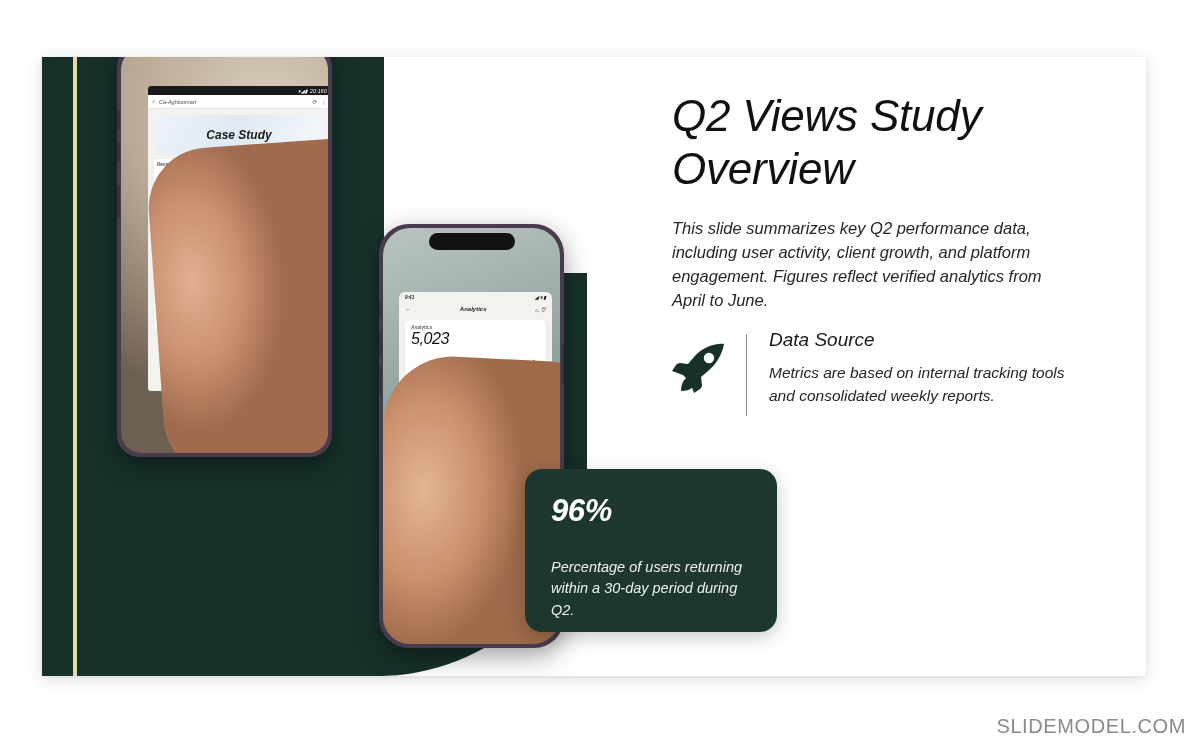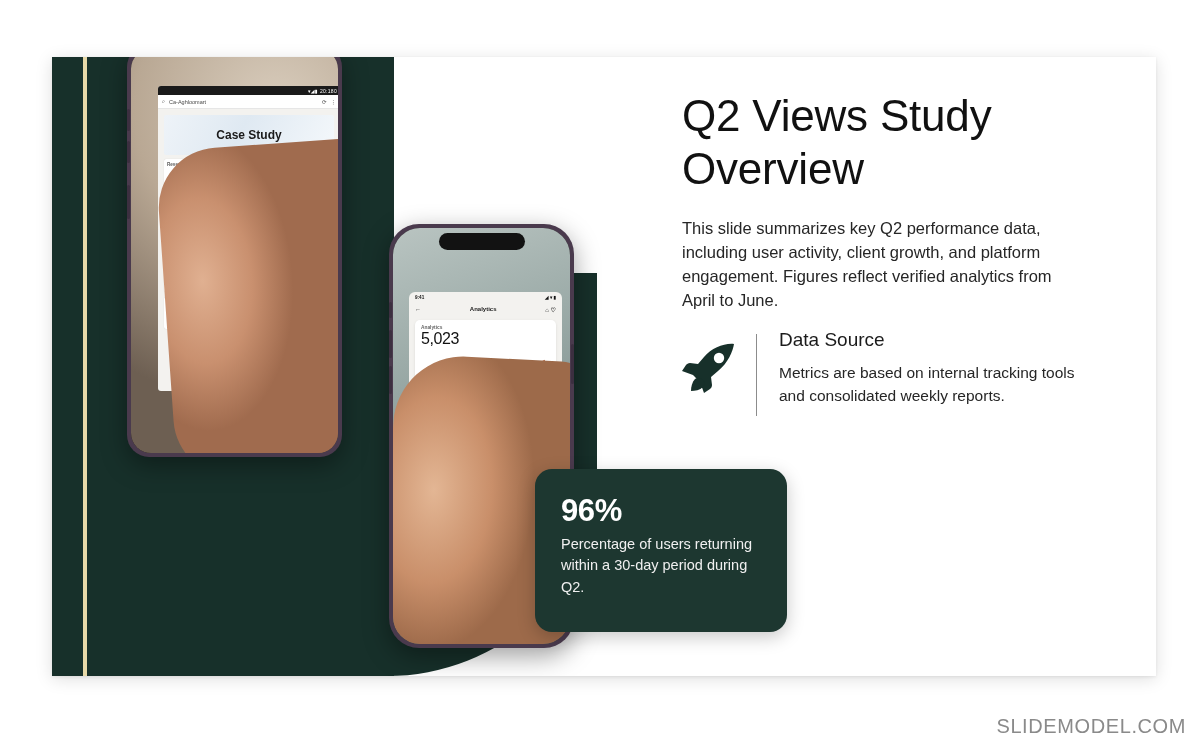--- a/index.html
+++ b/index.html
@@ -8,25 +8,26 @@
     background: #ffffff;
     font-family: "Liberation Sans", sans-serif;
     overflow: hidden;
   }
 
   .page { position: relative; width: 1200px; height: 743px; background: #fff; }
 
   
   .slide {
     position: absolute;
-    left: 52px; top: 57px;
+    left: 42px; top: 57px;
     width: 1104px; height: 619px;
     background: #ffffff;
     box-shadow: 0 3px 16px rgba(0,0,0,0.13), 0 1px 3px rgba(0,0,0,0.07);
     overflow: hidden;
+    font-style: italic;
   }
 
   
   .green-panel {
     position: absolute; left: 0; top: 0;
     width: 342px; height: 619px;
     background: #17302a;
   }
   .green-lower {
     position: absolute; left: 0; top: 216px;
@@ -306,21 +307,21 @@
   }
   .stat-light {
     left: 758px; top: 412px; width: 256px; height: 163px;
     background: #ffffff; border: 1px solid #ececec;
     box-shadow: 0 5px 18px rgba(0,0,0,0.10);
     z-index: 9;
   }
   .stat-value { font-size: 31px; font-weight: 700; letter-spacing: -0.4px; }
   .stat-dark .stat-value { color: #ffffff; }
   .stat-light .stat-value { color: #1d3730; }
-  .stat-label { margin-top: 5px; font-size: 14.5px; line-height: 1.48; }
+  .stat-label { margin-top: 28px; font-size: 14.5px; line-height: 1.48; }
   .stat-dark .stat-label { color: #f0f0f0; }
   .stat-light .stat-label { color: #2b2b2b; }
 
   
   .watermark {
     position: absolute; right: 14px; bottom: 5px;
     font-size: 20px; color: #8a8a8a; letter-spacing: 0.6px;
   }
 </style>
 </head>

